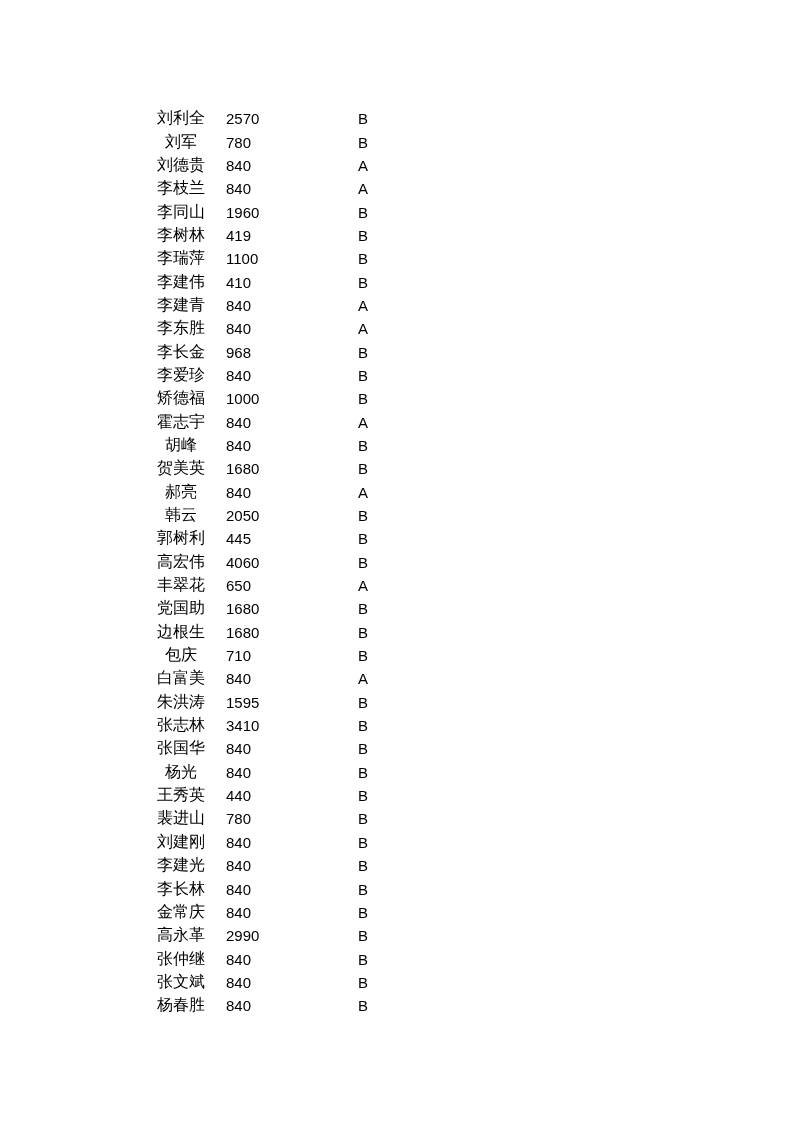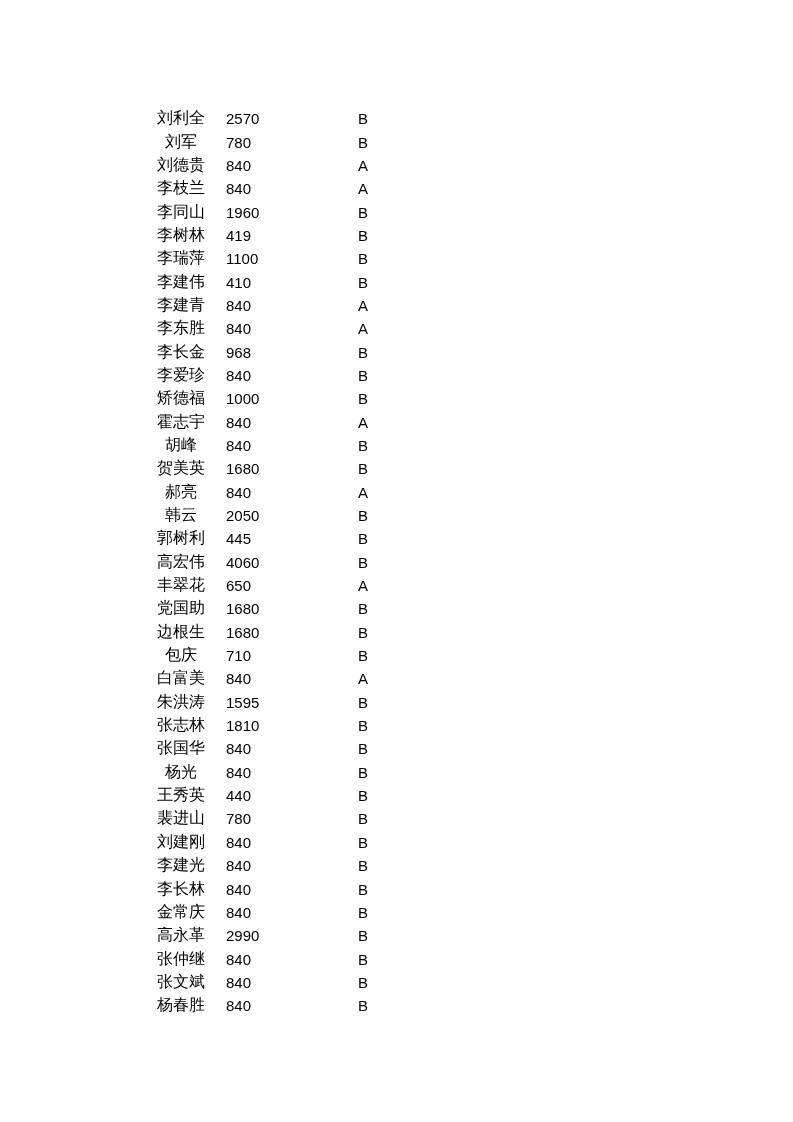--- a/index.html
+++ b/index.html
@@ -205,21 +205,21 @@
     </div>
 
     <div class="row">
       <div class="cell name">朱洪涛</div>
       <div class="cell value">1595</div>
       <div class="cell grade">B</div>
     </div>
 
     <div class="row">
       <div class="cell name">张志林</div>
-      <div class="cell value">1810</div>
+      <div class="cell value">3410</div>
       <div class="cell grade">B</div>
     </div>
 
     <div class="row">
       <div class="cell name">张国华</div>
       <div class="cell value">840</div>
       <div class="cell grade">B</div>
     </div>
 
     <div class="row">

